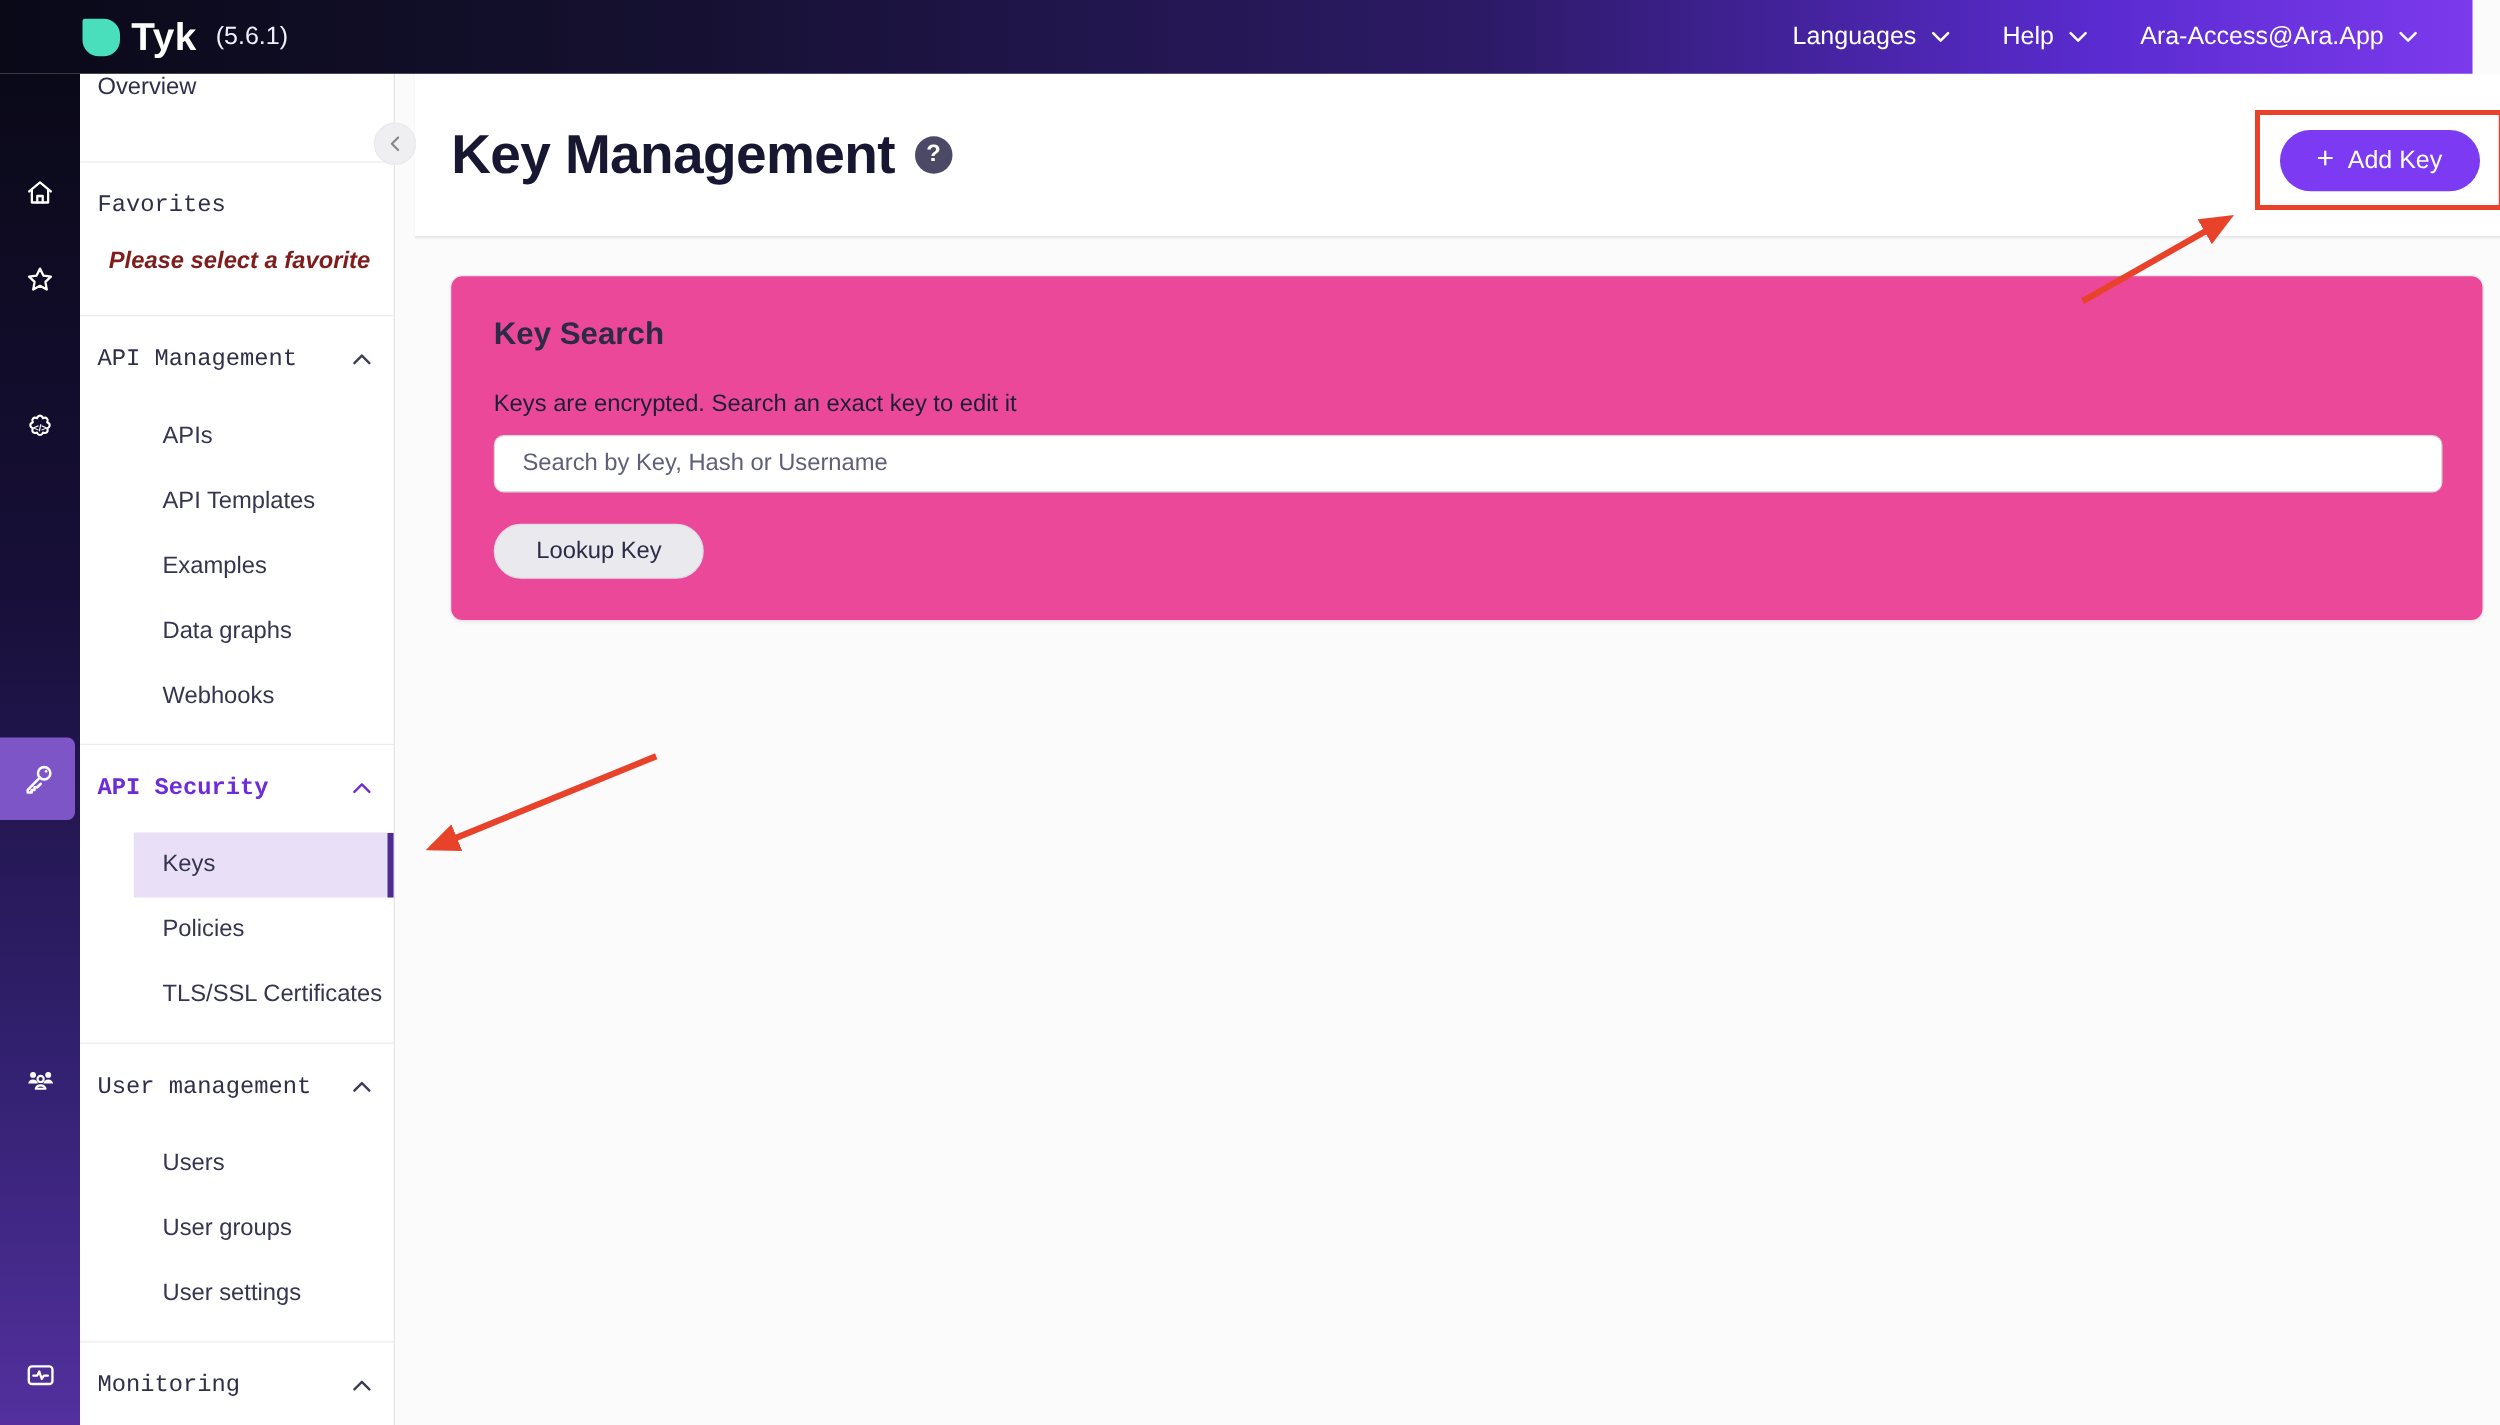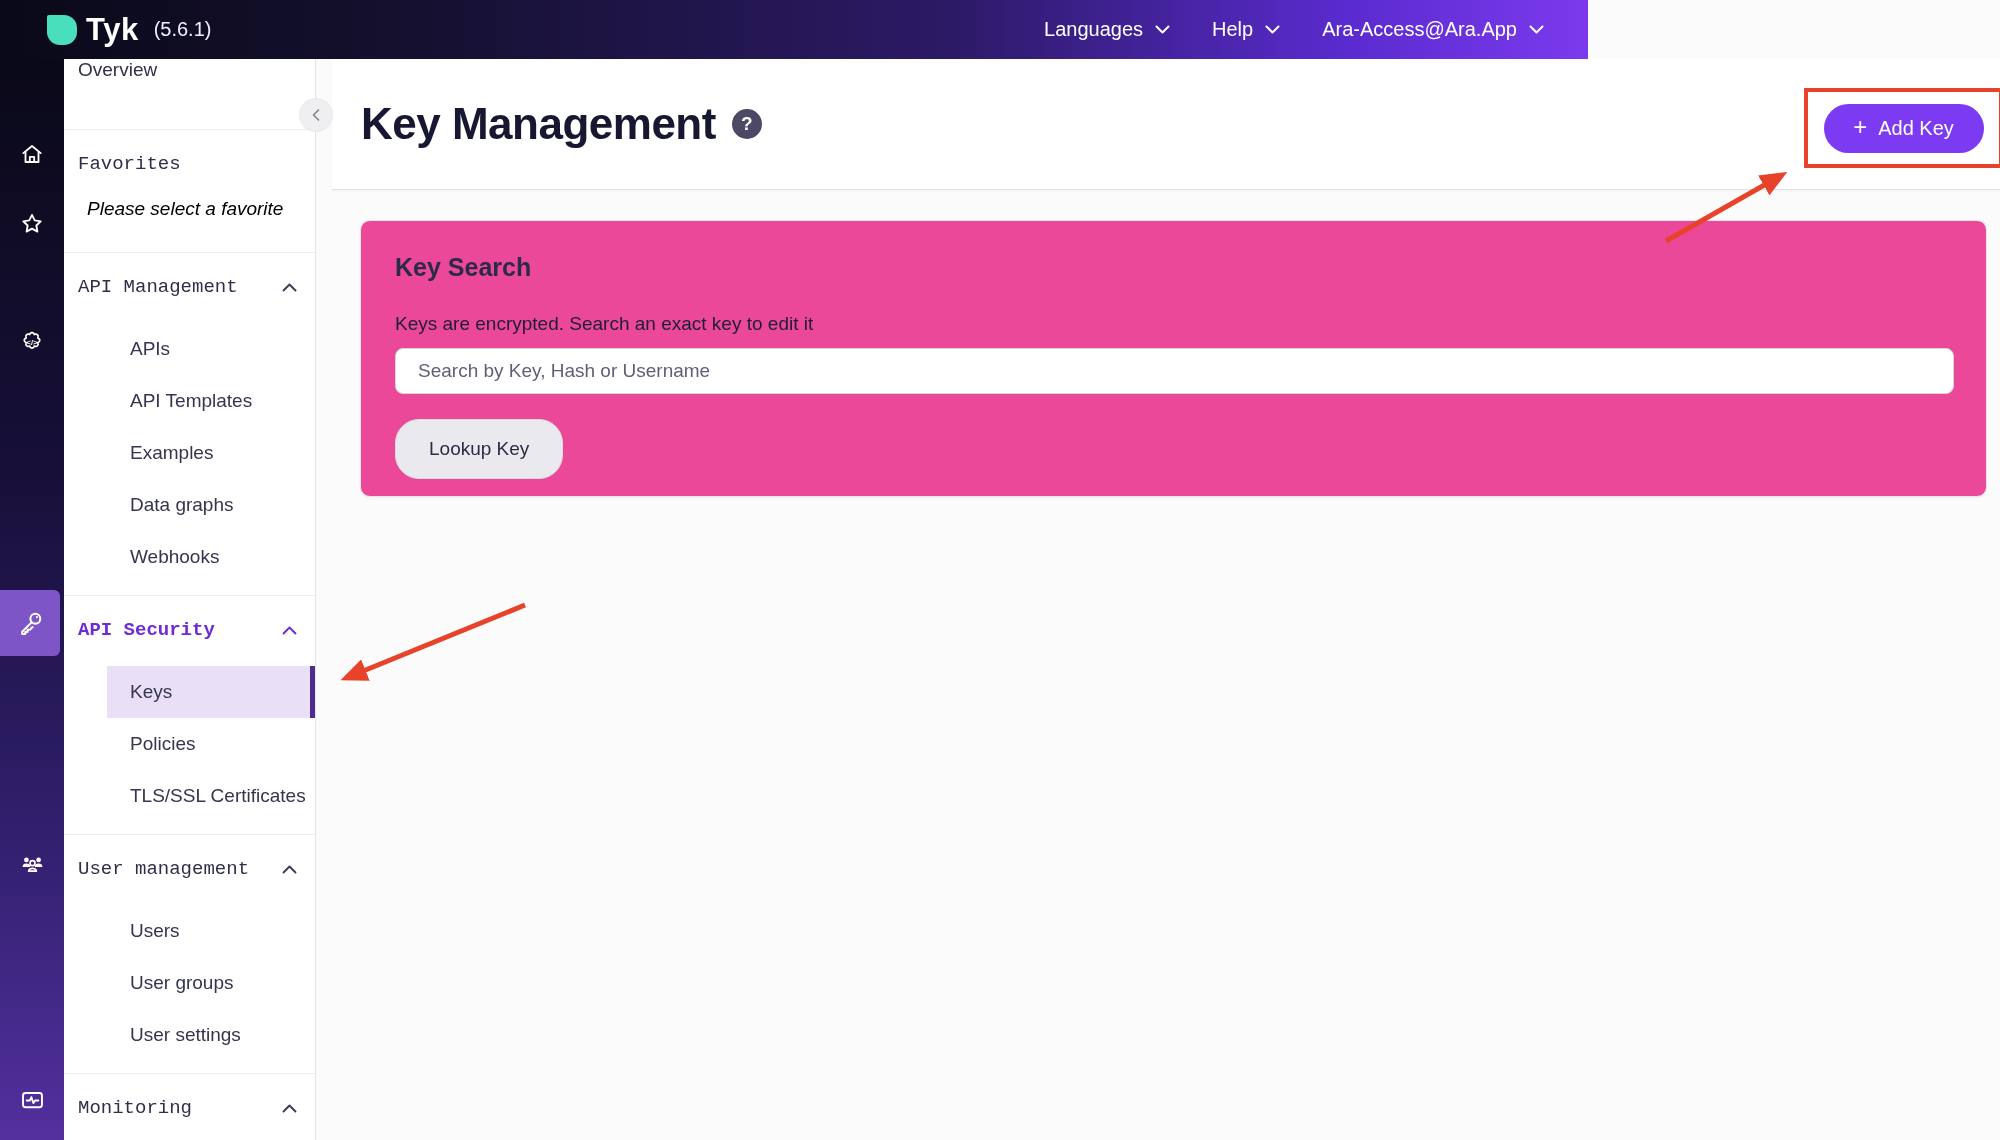--- a/index.html
+++ b/index.html
@@ -1,22 +1,22 @@
 <!DOCTYPE html>
 <html><head>
 <meta charset="utf-8">
 <style>
   * { margin:0; padding:0; box-sizing:border-box; }
   body { font-family:"Liberation Sans", sans-serif; background:#fff; }
   .page { position:relative; width:2000px; height:1140px; overflow:hidden; background:#fbfbfc; }
 
   
-  .topbar { position:absolute; top:0; left:0; width:1588px; height:59px;
+  .topbar { position:absolute; top:0; left:0; width:1978px; height:59px;
     background:linear-gradient(90deg,#0a0918 0%,#14102e 25%,#2c1a66 60%,#5a2bd0 85%,#7c3aed 100%);
-    display:flex; align-items:center; justify-content:space-between; padding:0 44px 0 47px; z-index:30; }
+    display:flex; align-items:center; justify-content:space-between; padding:0 44px 0 66px; z-index:30; }
   .brand { display:flex; align-items:center; gap:9px; }
   .leaf { width:30px; height:30px; background:#49dfbd; border-radius:2px 13px 13px 13px; }
   .brand-name { color:#fff; font-size:31px; font-weight:700; letter-spacing:.5px; }
   .brand-ver { color:#f2effc; font-size:20px; margin-left:6px; }
   .tb-right { display:flex; align-items:center; gap:42px; }
   .tb-item { display:flex; align-items:center; gap:12px; color:#fff; font-size:20px; font-weight:500; cursor:pointer; }
 
   
   .rail { position:absolute; top:59px; left:0; width:64px; height:1081px;
     background:linear-gradient(180deg,#0a0918 0%,#170f38 38%,#31206e 72%,#53309e 100%); z-index:20; }
@@ -27,21 +27,21 @@
   
   .sidebar { position:absolute; top:59px; left:64px; width:252px; height:1081px; background:#fff;
     border-right:1px solid #e3e3e8; z-index:10; overflow:hidden; }
   .sb-row-overview { height:71px; display:flex; align-items:flex-start; padding-left:14px;
     border-bottom:1px solid #ececef; font-size:19px; font-weight:500; color:#2f2f4a; cursor:pointer; }
   .sb-sec { border-bottom:1px solid #ececef; padding:14px 0 12px 0; }
   .sb-sec:last-child { border-bottom:none; }
   .sec-head { display:flex; align-items:center; justify-content:space-between; padding:0 18px 0 14px;
     height:40px; font-size:19px; font-weight:500; color:#2f2f4a; cursor:pointer;font-family:Liberation Mono, monospace; }
   .sec-head.purple { color:#6e2bd9; font-weight:700; }
-  .sb-note { padding:14px 0 8px 23px; font-size:19px; font-style:italic; color:#000000; }
+  .sb-note { padding:14px 0 8px 23px; font-size:19px; font-style:italic; color:#7f1d1d;font-weight:bold; }
   .sb-list { list-style:none; margin-top:16px;padding-left:43px; }
   .sb-list li { height:52px; line-height:52px; padding-left:23px; font-size:19px; color:#35354f; cursor:pointer; }
   .sb-list li.active { background:#e9e0f8; box-shadow:inset -5px 0 0 #4f2b91; }
   .chev-up { color:#3c3c58; display:block; }
   .sec-head.purple .chev-up { color:#6e2bd9; }
 
   .collapse-btn { position:absolute; top:99px; left:300px; width:32px; height:32px; border-radius:50%;
     background:#efeff2; border:none; display:flex; align-items:center; justify-content:center;
     cursor:pointer; z-index:25; box-shadow:0 0 0 1px #e9e9ee; }
 
@@ -61,21 +61,21 @@
   .plus-glyph { font-size:24px; font-weight:400; line-height:1; position:relative; top:-1px; }
 
   .card { position:absolute; top:161px; left:28px; width:1627px; height:277px; background:#ec4899;
     border:1px solid #e7e7ec; border-radius:10px; box-shadow:0 1px 3px rgba(20,20,40,.05);
     padding:32px 34px 0 34px; }
   .card-title { font-size:25px; font-weight:700; color:#2b2b47; }
   .card-desc { margin-top:31px; font-size:19px; font-weight:400; color:#1e1d38; }
   .key-input { margin-top:13px; width:1559px; height:46px; border:1px solid #d4d4dd; border-radius:8px;
     padding:0 22px; font-size:19px; color:#2b2b47; font-family:"Liberation Sans",sans-serif; background:#fff; }
   .key-input::placeholder { color:#5f5f78; opacity:1; }
-  .lookup-btn { margin-top:25px; height:60px; padding:0 33px; border-radius:24px; background:#e9e9ee;
+  .lookup-btn { margin-top:25px; height:44px; padding:0 33px; border-radius:24px; background:#e9e9ee;
     border:1px solid #dcdce2; font-size:19px; font-weight:500; color:#2c2b47;
     font-family:"Liberation Sans",sans-serif; cursor:pointer; }
 
   
   .arrows { position:absolute; inset:0; z-index:60; pointer-events:none; }
 </style>
 </head>
 <body>
 
 <div class="page">

